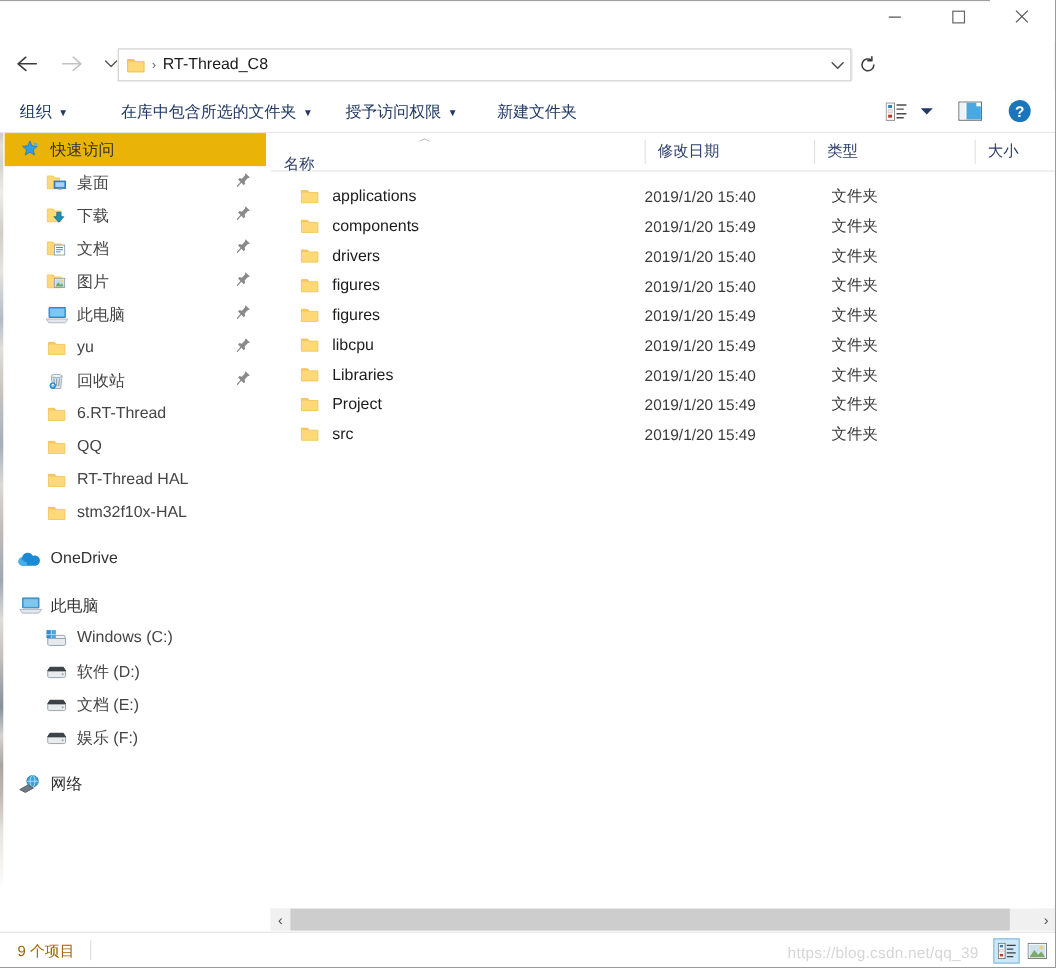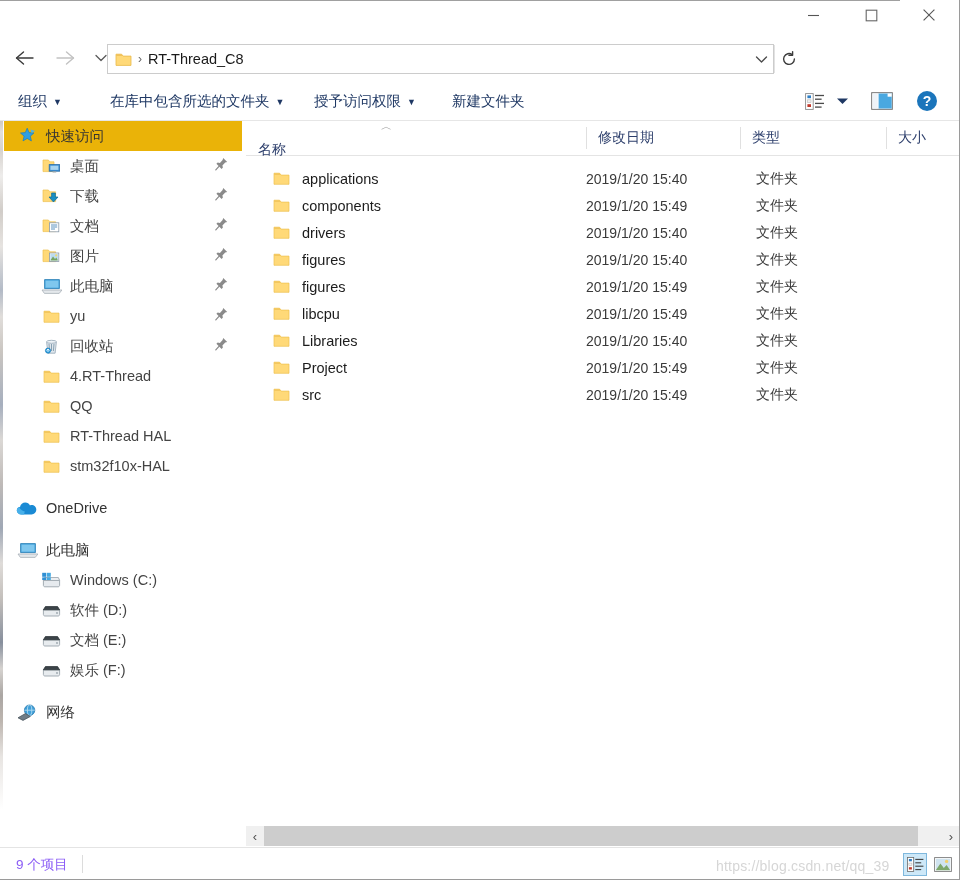--- a/index.html
+++ b/index.html
@@ -192,21 +192,21 @@
     background: #cdcdcd;
   }
 
   
   #statusbar {
     position: absolute; left: 0; top: 847px; width: 960px; height: 33px;
     background: #ffffff; border-top: 1px solid #e4e4e4;
   }
   #status-text {
     position: absolute; left: 16px; top: 8px;
-    font-size: 13.5px; color: #8b5cf6; white-space: nowrap;
+    font-size: 13.5px; color: #a16207; white-space: nowrap;
   }
   #status-div {
     position: absolute; left: 82px; top: 7px; width: 1px; height: 18px;
     background: #dcdcdc;
   }
   #watermark {
     position: absolute; left: 700px; top: 10px;
     font-size: 14px; color: #d6d6d6; white-space: nowrap;
     letter-spacing: 0.2px;
     margin-left: 16px;
@@ -462,21 +462,21 @@
             <line x1="4.2" y1="9.1" x2="0.8" y2="12.9" stroke="#8a8a8a" stroke-width="1.2" stroke-linecap="round"></line>
           </svg></span>
       </div>
       <div class="navitem lvl1">
         <span class="nicon">
           <svg width="17" height="15" viewBox="0 0 17 15">
             <path d="M1 2.2 L6.6 2.2 L8.1 4.1 L16 4.1 L16 13.3 L1 13.3 Z" fill="#ffd978" stroke="#eec04f" stroke-width="0.7"></path>
             <path d="M1 2.2 L6.6 2.2 L8.1 4.1 L1 4.1 Z" fill="#f3c75f"></path>
           </svg>
         </span>
-        <span class="nlabel">4.RT-Thread</span>
+        <span class="nlabel">6.RT-Thread</span>
       </div>
       <div class="navitem lvl1">
         <span class="nicon">
           <svg width="17" height="15" viewBox="0 0 17 15">
             <path d="M1 2.2 L6.6 2.2 L8.1 4.1 L16 4.1 L16 13.3 L1 13.3 Z" fill="#ffd978" stroke="#eec04f" stroke-width="0.7"></path>
             <path d="M1 2.2 L6.6 2.2 L8.1 4.1 L1 4.1 Z" fill="#f3c75f"></path>
           </svg>
         </span>
         <span class="nlabel">QQ</span>
       </div>

